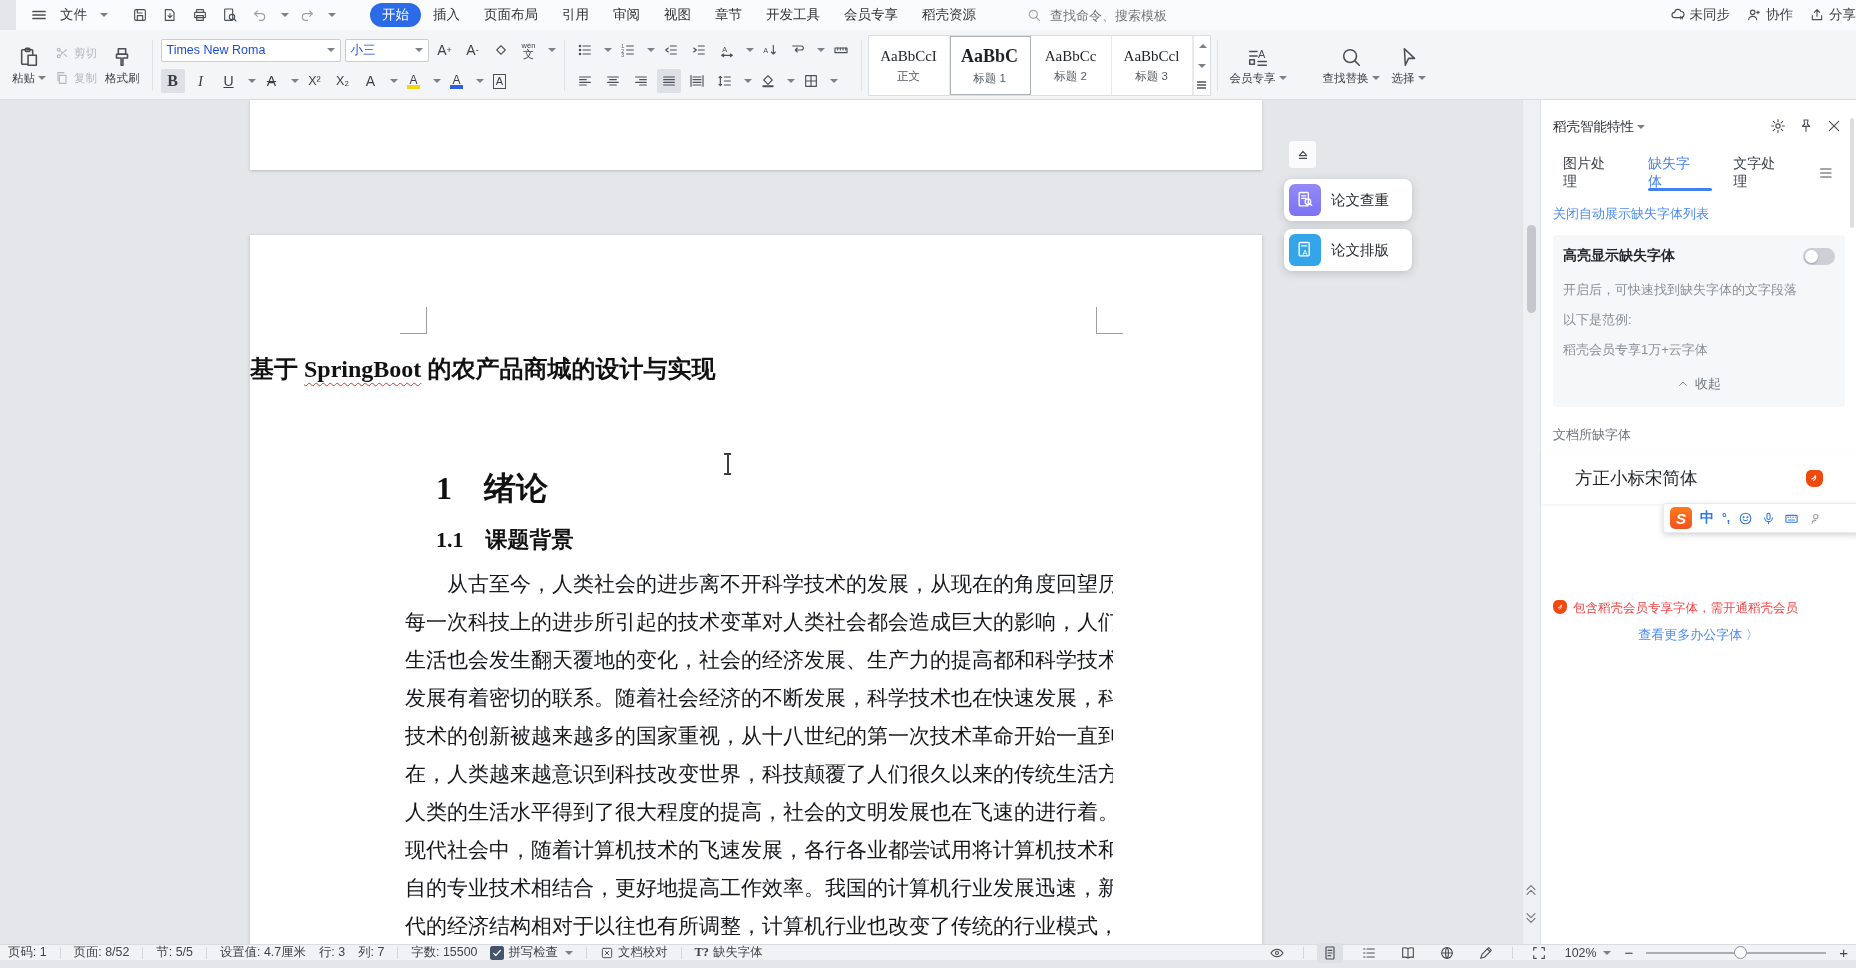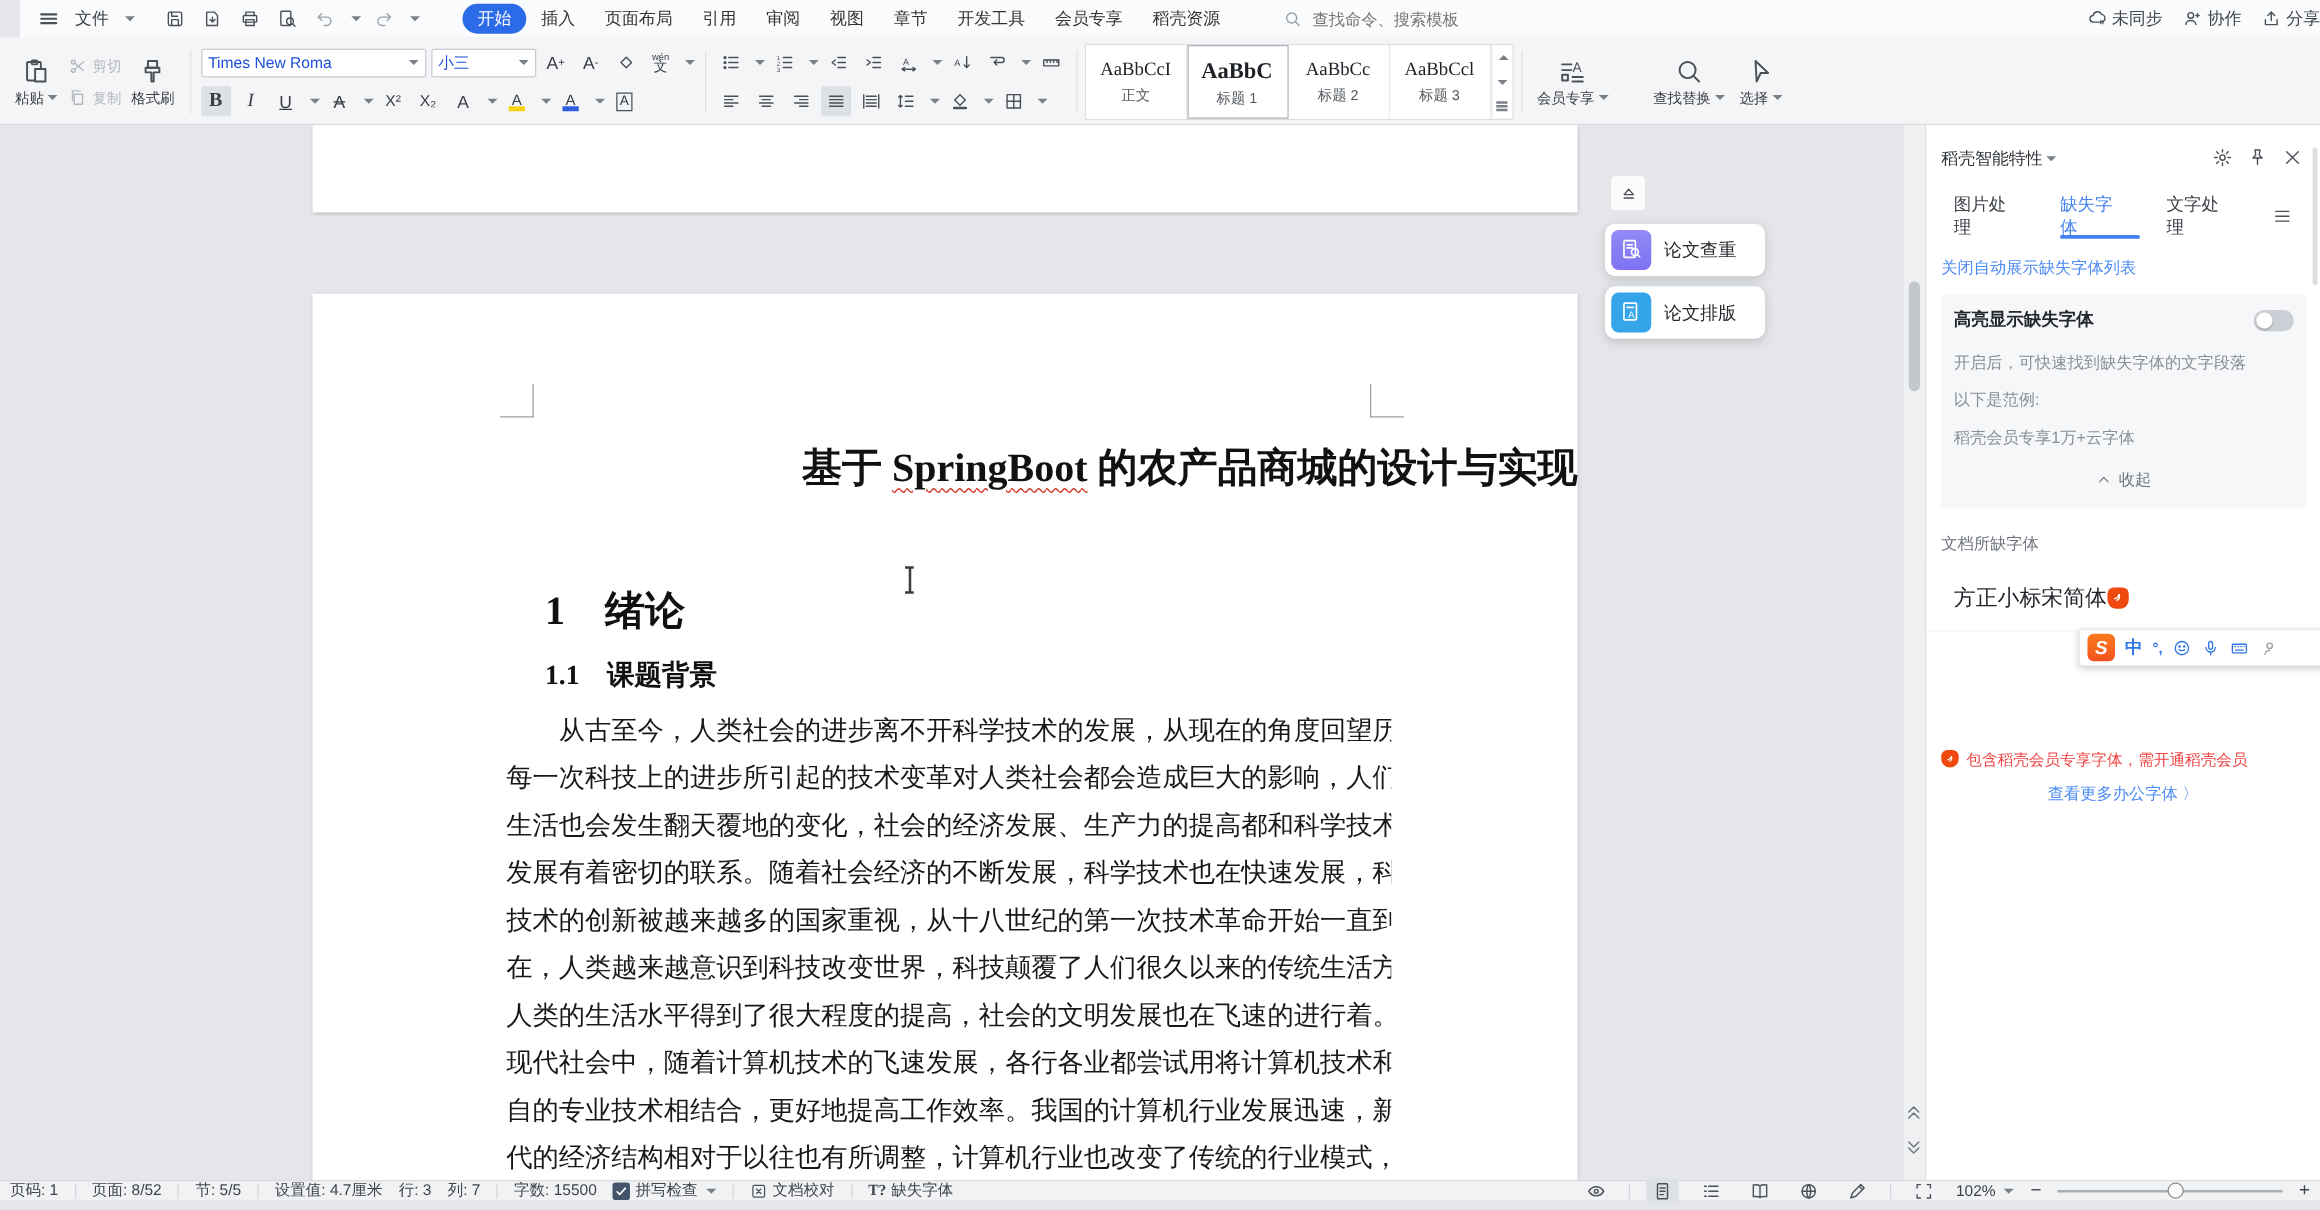--- a/index.html
+++ b/index.html
@@ -49,21 +49,21 @@
   .gal-arrows div{flex:1;display:flex;align-items:center;justify-content:center}
   .pin-lines{display:block;width:9px;height:1.5px;background:#7a8087;box-shadow:0 3px 0 #7a8087,0 -3px 0 #7a8087}
 
   
   .main{left:0;top:100px;width:1856px;height:844px;overflow:hidden}
   .pagefrag{left:250px;top:0;width:1012px;height:70px;background:#fff;box-shadow:0 1px 3px rgba(0,0,0,.18)}
   .page{left:250px;top:135px;width:1012px;height:709px;background:#fff;box-shadow:0 1px 4px rgba(0,0,0,.18)}
   .cornermark{width:26px;height:26px}
   .cm-l{border-right:1px solid #9aa0a6;border-bottom:1px solid #9aa0a6}
   .cm-r{border-left:1px solid #9aa0a6;border-bottom:1px solid #9aa0a6}
-  .doc-title{left:0;top:118px;width:100%;text-align:right;font-family:"Liberation Serif","DejaVu Serif",serif;font-weight:bold;font-size:32px;color:#111}
+  .doc-title{left:0;top:118px;width:100%;text-align:left;font-family:"Liberation Serif","DejaVu Serif",serif;font-weight:bold;font-size:24px;color:#111}
   .doc-title .en{text-decoration:underline wavy #cf3a2e 1px;text-underline-offset:5px}
   .h1{left:186px;top:232px;font-family:"Liberation Serif","DejaVu Serif",serif;font-weight:bold;font-size:32px;color:#111}
   .h2{left:186px;top:290px;font-family:"Liberation Serif","DejaVu Serif",serif;font-weight:bold;font-size:22px;color:#111}
   .bodytext{left:155px;top:330px;width:708px;font-family:"Liberation Serif","DejaVu Serif",serif;font-size:21px;color:#16181b}
   .bodytext .bl{height:38px;line-height:38px;overflow:hidden;text-align:justify;white-space:nowrap}
   .bodytext .bl.first{text-indent:42px}
   .ibeam{left:473px;top:217px;width:9px;height:24px}
   .ibeam i{position:absolute;background:#3a3e43}
   .ibeam .v{left:4px;top:2px;width:1.5px;height:20px}
   .ibeam .t{left:1px;top:1px;width:7px;height:1.5px}
@@ -87,21 +87,21 @@
   .p-tabs{left:0;top:55px;width:100%;display:flex;align-items:center;gap:30px;padding:0 22px;box-sizing:border-box;font-size:14px;color:#3c414a}
   .p-tab.active{color:#4580f0}
   .p-underline{left:107px;top:88px;width:64px;height:3px;background:#4580f0;border-radius:2px}
   .p-link{color:#4d8bf5}
   .p-card{left:12px;top:135px;width:292px;height:172px;background:#f6f7f9;border-radius:4px;box-sizing:border-box;padding:12px 10px}
   .togglerow{display:flex;align-items:center;justify-content:space-between}
   .toggle{width:32px;height:17px;border-radius:9px;background:#ccd0d6;position:relative}
   .toggle .knob{position:absolute;left:2px;top:2px;width:13px;height:13px;border-radius:50%;background:#fff;box-shadow:0 1px 2px rgba(0,0,0,.25)}
   .p-gray{color:#898f98}
   .collapse-row{display:flex;align-items:center;justify-content:center;gap:6px;color:#6f757e;margin-top:16px}
-  .fontrow{left:0px;top:352px;width:316px;height:52px;background:#fff;display:flex;align-items:center;padding:0 22px;box-sizing:border-box;box-shadow:0 1px 3px rgba(0,0,0,.06)}
+  .fontrow{left:0px;top:352px;width:316px;height:52px;background:#fff;display:flex;align-items:center;justify-content:space-between;padding:0 34px;box-sizing:border-box;box-shadow:0 1px 3px rgba(0,0,0,.06)}
   .fontname{font-family:"Liberation Serif","DejaVu Serif",serif;font-size:17.5px;color:#1f2329}
   .badge{width:17px;height:17px;border-radius:5px 5px 7px 7px;background:#f0490f;display:flex;align-items:center;justify-content:center;color:#fff;font-size:10px}
   .dlbtn{left:22px;top:442px;width:283px;height:35px;background:#f6503a;border-radius:3px;color:#fff;font-size:15px;display:flex;align-items:center;justify-content:center;letter-spacing:1px}
   .noterow{left:12px;top:500px;width:295px;display:flex;align-items:flex-start;gap:6px;color:#ef4444;font-size:12.5px}
   .morelink{left:0;top:526px;width:100%;text-align:center;color:#4d8bf5;font-size:13px}
   .p-scroll{left:309px;top:18px;width:4px;height:110px;border-radius:2px;background:#dcdee2}
 
   
   .ime{left:122px;top:403px;width:200px;height:30px;background:#fff;border:1px solid #e8eaed;border-radius:3px;box-shadow:0 2px 6px rgba(0,0,0,.18);display:flex;align-items:center;gap:8px;padding:0 6px;box-sizing:border-box;overflow:hidden}
   .slogo{width:22px;height:22px;border-radius:5px;background:linear-gradient(180deg,#fb7a1e,#f4511e);color:#fff;font-weight:bold;font-style:italic;font-size:15px;display:flex;align-items:center;justify-content:center}

